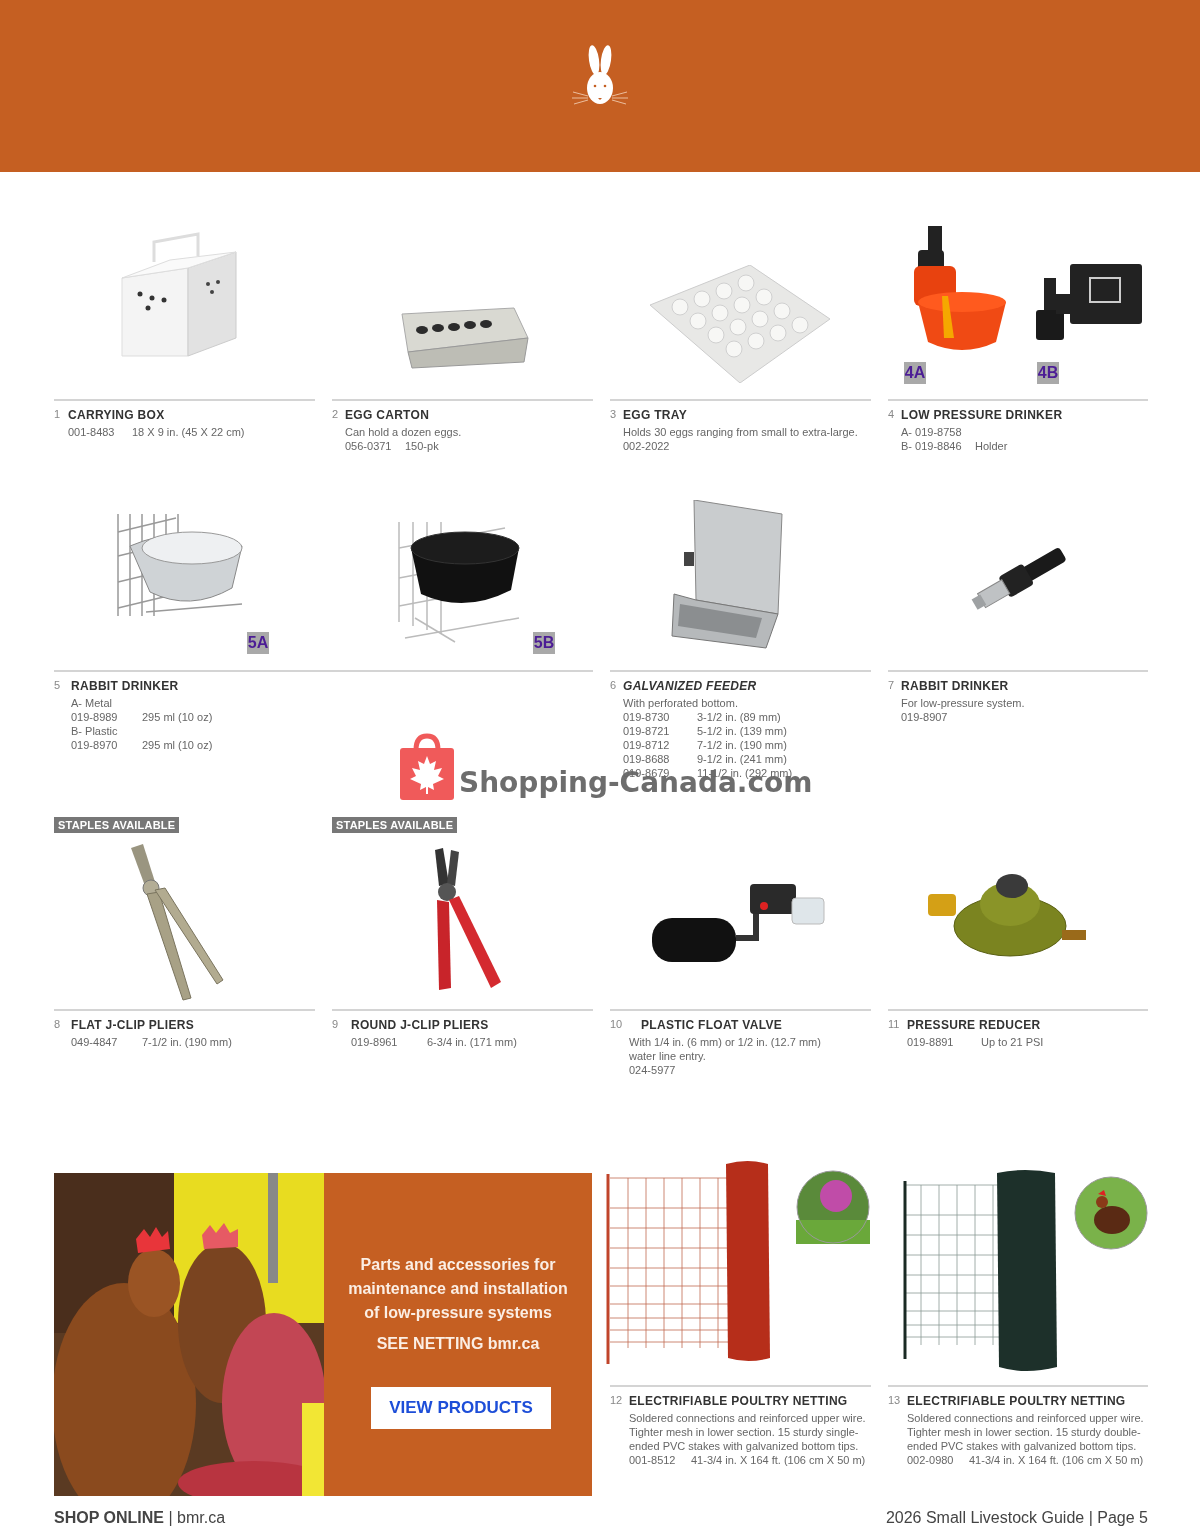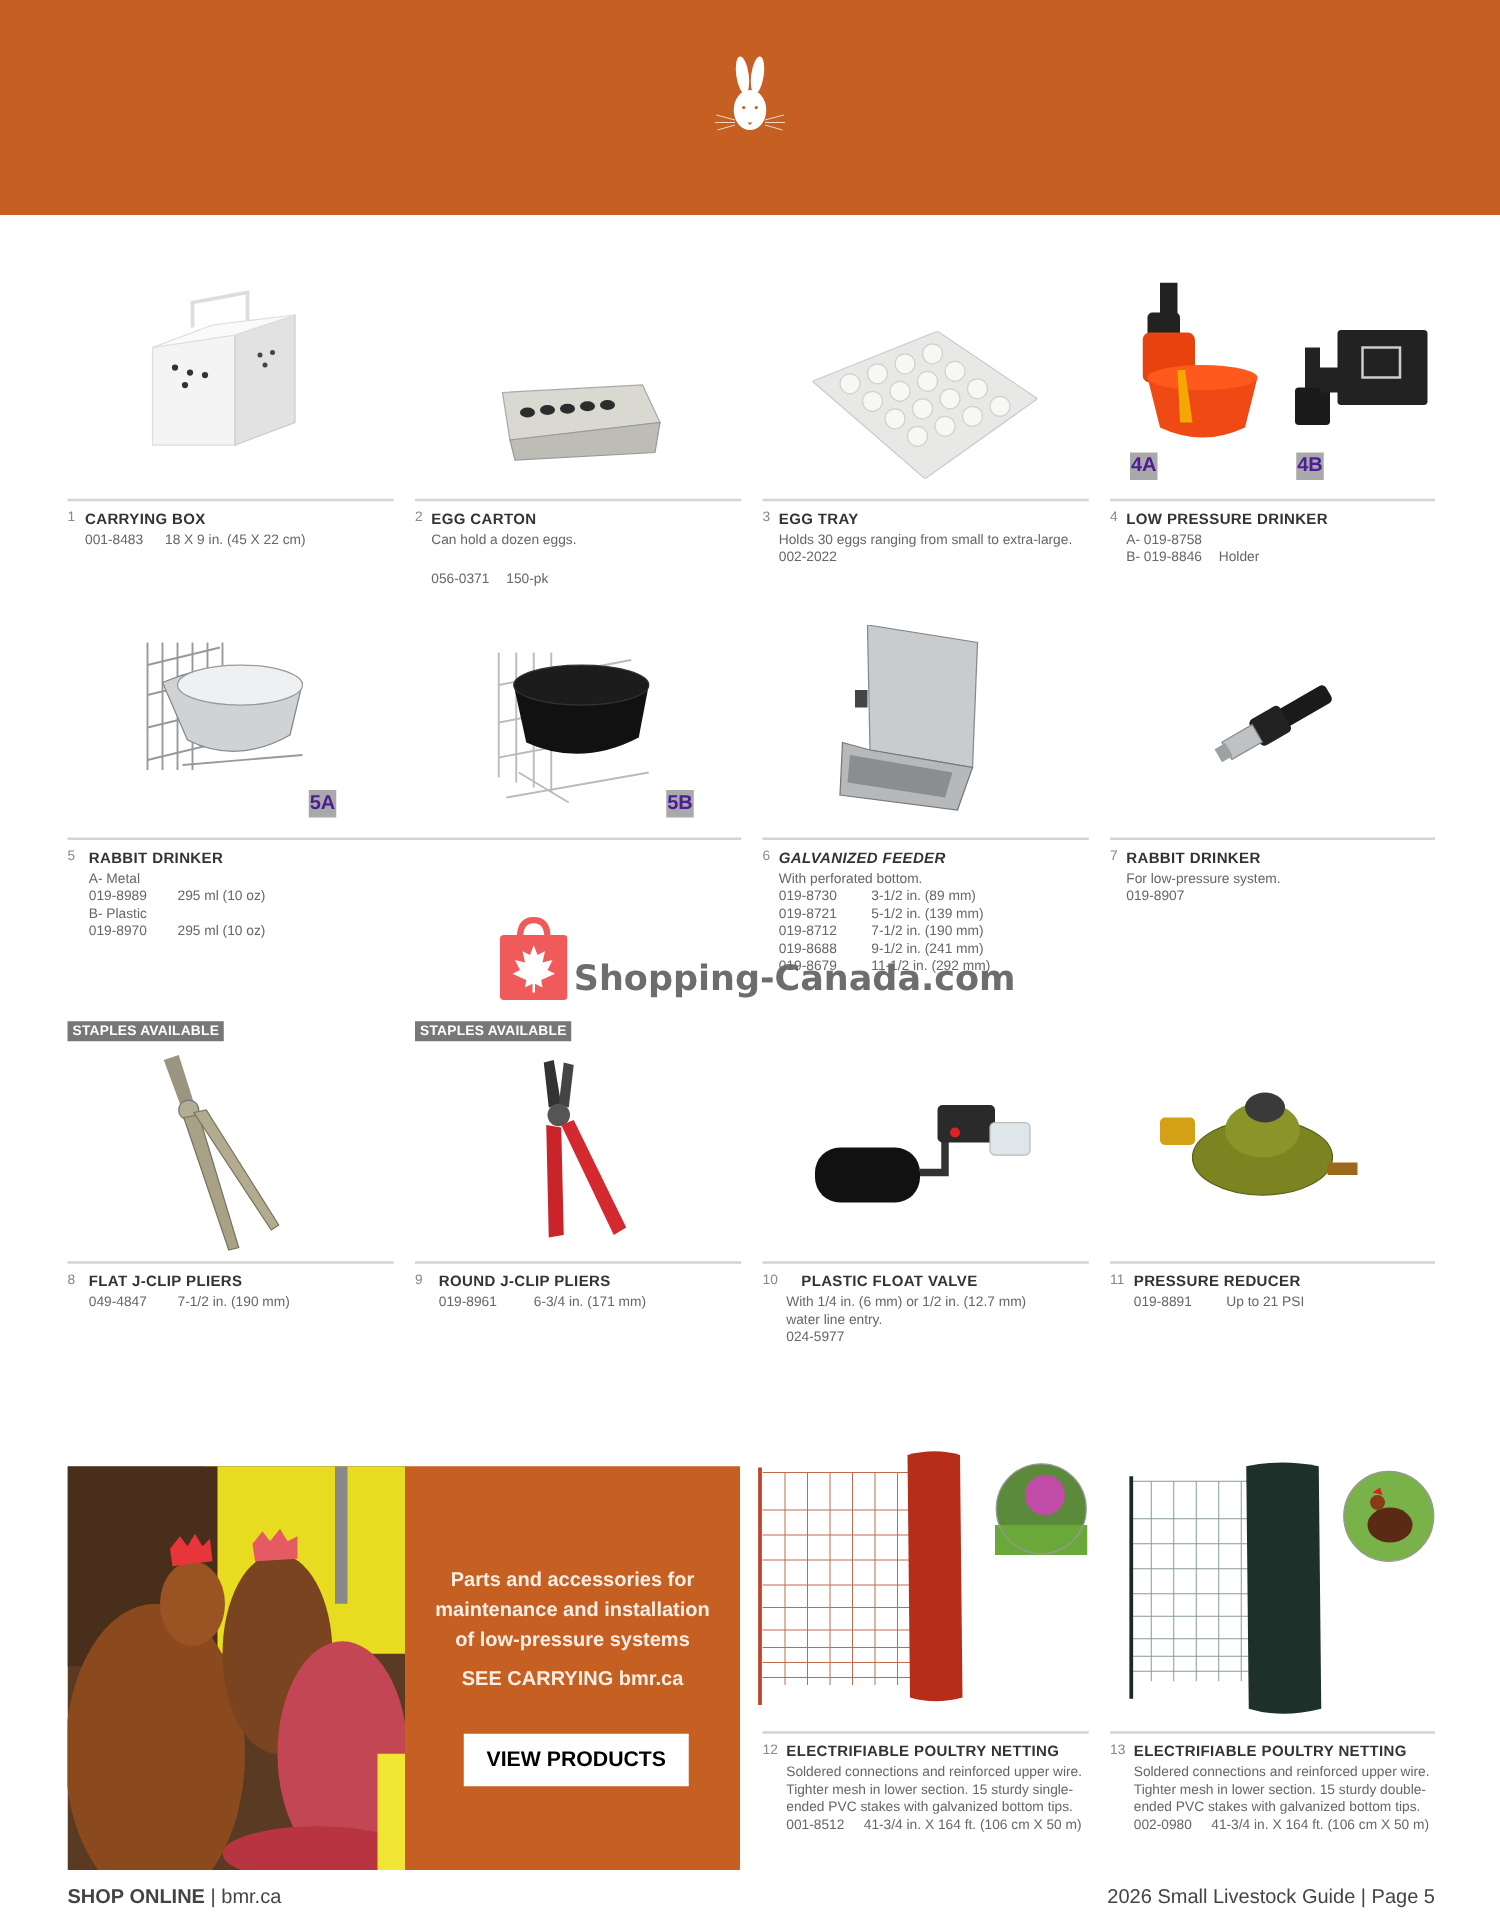--- a/index.html
+++ b/index.html
@@ -38,21 +38,21 @@
 
     .promo-photo { position: absolute; left: 54px; top: 1173px; width: 270px; height: 323px; overflow: hidden; }
     .promo-box {
       position: absolute; left: 324px; top: 1173px; width: 268px; height: 323px;
       background: #c55f22; color: #fbeee4; text-align: center;
     }
     .promo-box .txt { position: absolute; left: 0; top: 80px; width: 268px; font-size: 16px; font-weight: bold; line-height: 24px; }
     .promo-box .web { position: absolute; left: 0; top: 162px; width: 268px; font-size: 16px; font-weight: bold; }
     .promo-box .btn {
       position: absolute; left: 47px; top: 214px; width: 180px; height: 42px;
-      background: #ffffff; color: #000000; font-size: 17px; font-weight: bold;
+      background: #ffffff; color: #1d4ed8; font-size: 17px; font-weight: bold;
       line-height: 42px; text-align: center; cursor: pointer;
     }
 
     .footer-left { position: absolute; left: 54px; top: 1509px; font-size: 16px; color: #444; }
     .footer-left b { font-weight: bold; }
     .footer-right { position: absolute; right: 52px; top: 1509px; font-size: 16px; color: #444; }
 
     .watermark { position: absolute; left: 400px; top: 732px; height: 68px; }
     .watermark .bag { position: absolute; left: 0; top: 0; width: 54px; height: 68px; }
     .watermark .wm-text {
@@ -155,21 +155,21 @@
   <span class="name" style="left:14px;">CARRYING BOX</span>
   <div class="lines" style="left:14px;">
     <div class="line"><span class="sku" style="width:64px;">001-8483</span><span>18 X 9 in. (45 X 22 cm)</span></div>
   </div>
 </div>
 <div class="info" style="left:332px;top:408px;width:261px;height:50px;">
   <span class="num">2</span>
   <span class="name" style="left:13px;">EGG CARTON</span>
   <div class="lines" style="left:13px;">
     <div class="line">Can hold a dozen eggs.</div>
-    <div class="line"><span class="sku" style="width:60px;margin-top:17px;">056-0371</span><span>150-pk</span></div>
+    <div class="line"><span class="sku" style="width:60px;">056-0371</span><span>150-pk</span></div>
   </div>
 </div>
 <div class="info" style="left:610px;top:408px;width:261px;height:50px;">
   <span class="num">3</span>
   <span class="name" style="left:13px;">EGG TRAY</span>
   <div class="lines" style="left:13px;">
     <div class="line">Holds 30 eggs ranging from small to extra-large.</div>
     <div class="line">002-2022</div>
   </div>
 </div>
@@ -355,21 +355,21 @@
   <rect x="214" y="0" width="10" height="110" fill="#888"></rect>
   <ellipse cx="200" cy="310" rx="76" ry="22" fill="#b83440"></ellipse>
   <rect x="248" y="230" width="22" height="93" fill="#f2e634"></rect>
 </svg>
 <div class="promo-box">
   <div class="txt">
     <div>Parts and accessories for</div>
     <div>maintenance and installation</div>
     <div>of low-pressure systems</div>
   </div>
-  <div class="web">SEE CARRYING bmr.ca</div>
+  <div class="web">SEE NETTING bmr.ca</div>
   <div class="btn">VIEW PRODUCTS</div>
 </div>
 
 <svg class="img" style="left:598px;top:1158px;width:190px;height:220px;" viewBox="0 0 190 220">
   <g stroke="#c06a50" stroke-width="0.8">
     <line x1="12" y1="20" x2="130" y2="20"></line>
       <line x1="12" y1="50" x2="130" y2="50"></line>
       <line x1="12" y1="70" x2="130" y2="70"></line>
       <line x1="12" y1="90" x2="130" y2="90"></line>
       <line x1="12" y1="110" x2="130" y2="110"></line>

